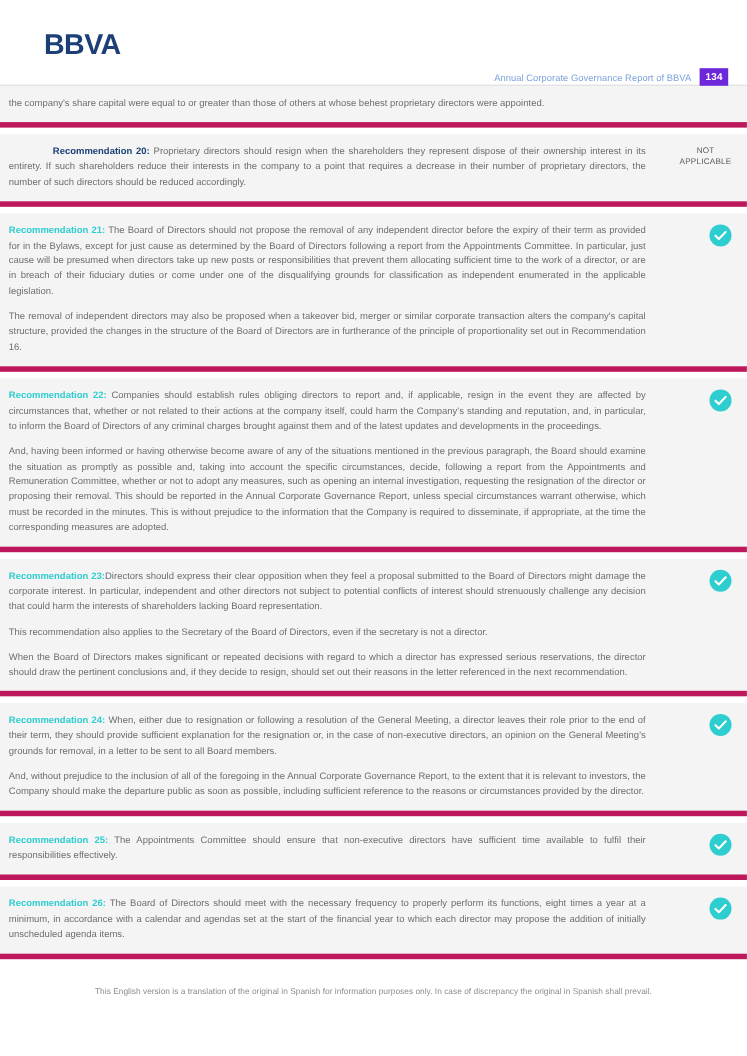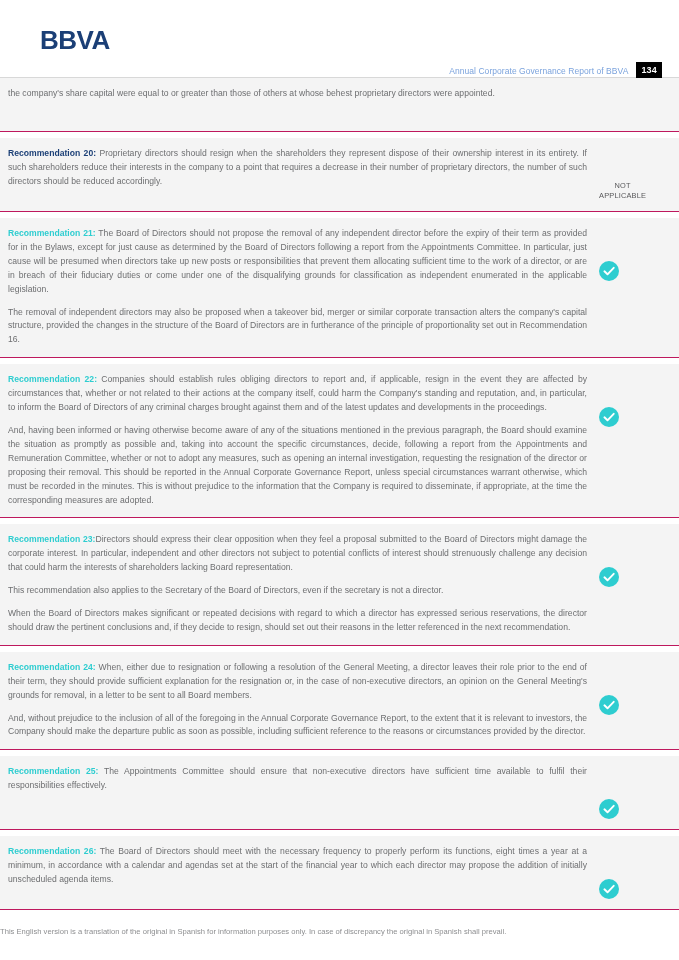--- a/index.html
+++ b/index.html
@@ -50,38 +50,38 @@
     gap: 8px;
     margin-top: 20px;
   }
   .header-title {
     font-size: 8.5px;
     color: #7ba3dd;
     letter-spacing: 0.05px;
     white-space: nowrap;
   }
   .page-badge {
-    background: #000000;
+    background: #6d28d9;
     color: #ffffff;
     font-size: 9px;
     font-weight: 700;
     line-height: 1;
     padding: 4px 5px 4px 5px;
     min-width: 12px;
     text-align: center;
     letter-spacing: 0.2px;
   }
 
   
   .content {
     padding: 0;
   }
   .row {
     background: #f4f4f4;
-    border-bottom: 1px solid #be185d;
+    border-bottom: 5px solid #be185d;
     position: relative;
     padding: 9px 14px 10px 8px;
     box-sizing: border-box;
     min-height: 22px;
   }
   .row + .row {
     margin-top: 6px;
   }
   .row-inner {
     display: flex;
@@ -90,42 +90,42 @@
   .row-text {
     flex: 1 1 auto;
     padding-right: 12px;
     min-width: 0;
   }
   .row-status {
     flex: 0 0 66px;
     width: 66px;
     display: flex;
     align-items: flex-start;
-    justify-content: flex-start;
+    justify-content: flex-end;
     padding-top: 1px;
-    margin-top: 33px;
   }
 
   p.para {
     margin: 0 0 9px 0;
     font-size: 8.6px;
     line-height: 13.9px;
     text-align: justify;
     color: #6d6e70;
     letter-spacing: 0.01px;
   }
   p.para:last-child {
     margin-bottom: 0;
   }
   .rec-label {
     font-weight: 700;
     color: #2ecdd0;
   }
   .rec-label.na {
     color: #1b3f76;
+    margin-left: 40px;
   }
 
   
   .check-circle {
     width: 20px;
     height: 20px;
     border-radius: 50%;
     background: #2ecdd0;
     display: block;
   }
@@ -140,21 +140,22 @@
     letter-spacing: 0.2px;
     font-weight: 400;
     white-space: nowrap;
   }
 
   
   .footer {
     position: absolute;
     left: 0;
     right: 0;
-    bottom: 22px;
+    bottom: 52px;
+    text-align: center;
   }
   .footer-note {
     font-size: 7.6px;
     color: #8d8e90;
     line-height: 12px;
     letter-spacing: 0.01px;
   }
 </style>
 </head>
 <body>

